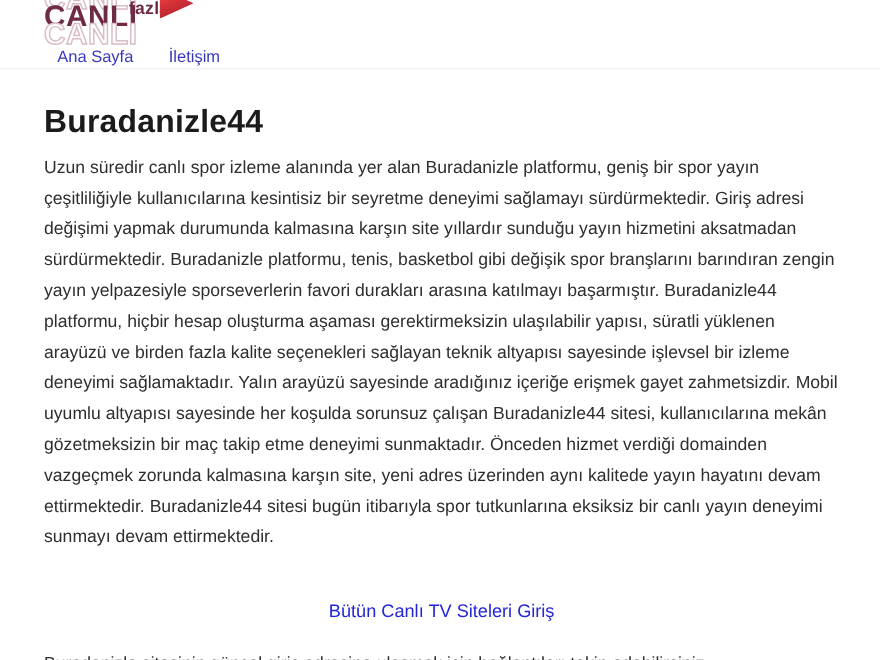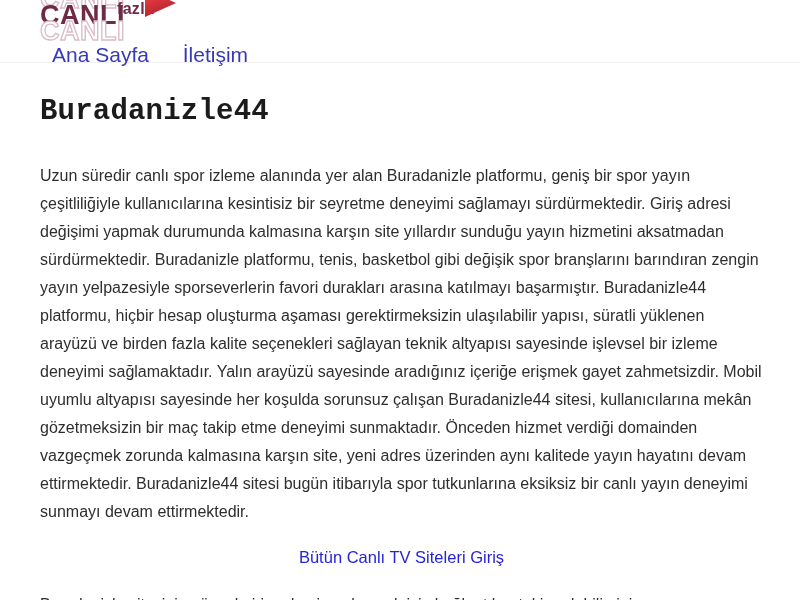--- a/index.html
+++ b/index.html
@@ -24,40 +24,39 @@
     position: absolute; left: 77px; top: -3px;
     font-size: 16px; font-weight: bold; line-height: 14px;
     color: #6f2b46; text-align: center; letter-spacing: 0.3px;
   }
   .logo-play {
     position: absolute; left: 105px; top: -2px;
     width: 31px; height: 28px;
     background: linear-gradient(160deg, #f2514a 0%, #d63138 45%, #9c2030 100%);
     clip-path: polygon(0 0, 100% 50%, 0 100%);
   }
-  .nav { position: absolute; left: 12px; top: 43px; font-size: 21px; text-align: right; }
+  .nav { position: absolute; left: 12px; top: 43px; font-size: 15px; text-align: right; }
   .nav a {
     color: #3838bb; text-decoration: none; margin-right: 28px;
   }
 
   .rule { height: 1px; background: #f0f0f0; margin: 0 -40px; }
 
   
   h1.title {
     margin: 32px 0 0 0;
     font-size: 29px; font-weight: bold; color: #1b1b1b;
     letter-spacing: 0.2px;
-    font-family: Liberation Mono, monospace;
   }
   .body-text {
-    margin: 34px 0 0 0;
+    margin: 11px 0 0 0;
     width: 723px;
     font-size: 16px; line-height: 28px; color: #2e2e2e;
   }
-  .cta-row { width: 723px; text-align: center; margin-top: 22px; }
+  .cta-row { width: 723px; text-align: center; margin-top: 44px; }
   .cta-row a { color: #2424d9; font-size: 16.5px; text-decoration: none; }
 
   .clipped-line {
     margin-top: 27px; height: 8px; overflow: hidden;
     font-size: 16px; line-height: 22px; color: #2e2e2e;
   }
 </style>
 </head>
 <body>
 

